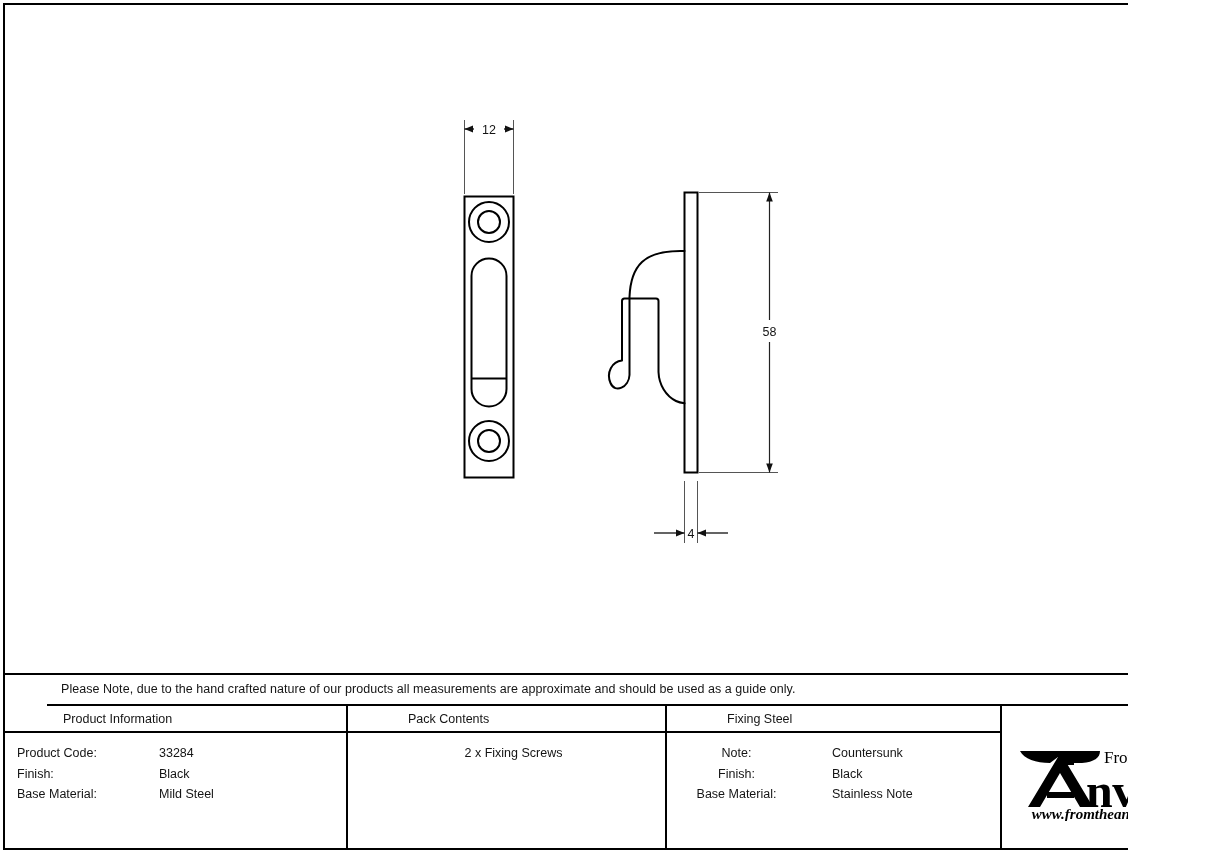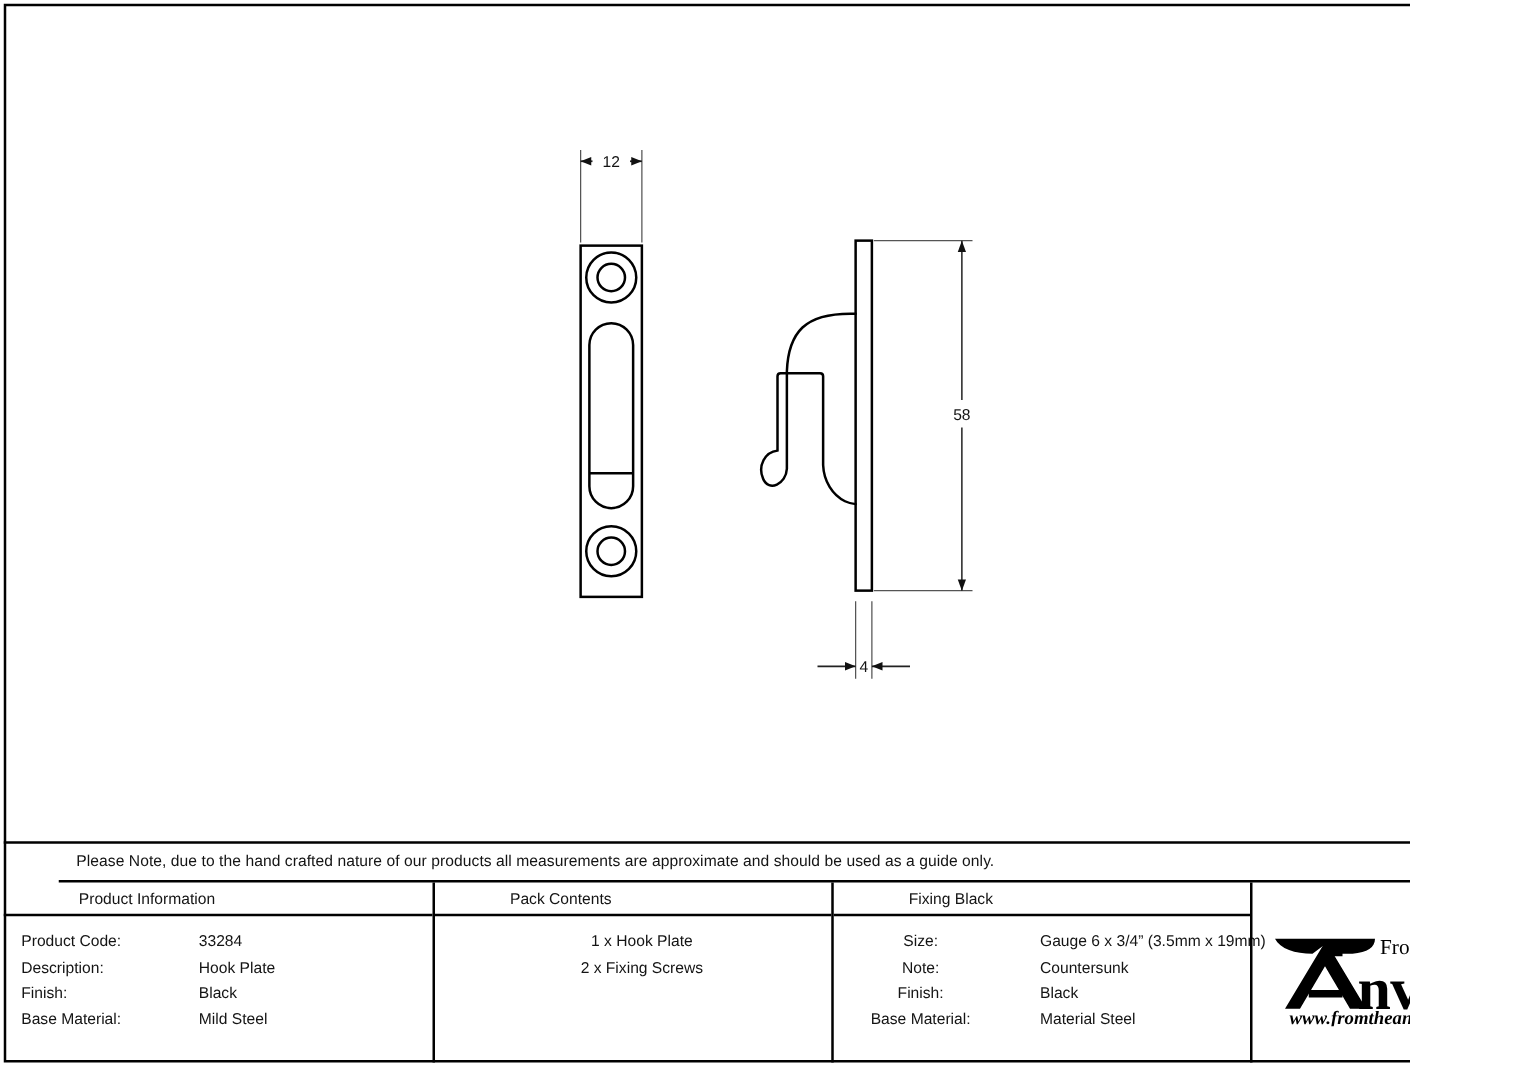--- a/index.html
+++ b/index.html
@@ -245,64 +245,55 @@
       <div class="col panel-product" style="left:0; width:343px;">
         <div class="col-head">
           <span class="col-head-text">Product Information</span>
         </div>
         <div class="col-body">
           <div class="spec-line">
             <span class="spec-label">Product Code:</span>
             <span class="spec-value">33284</span>
           </div>
           <div class="spec-line">
-            <span class="spec-label">Description:</span>
-            <span class="spec-value">Hook Plate</span>
-          </div>
-          <div class="spec-line">
             <span class="spec-label">Finish:</span>
             <span class="spec-value">Black</span>
           </div>
           <div class="spec-line">
             <span class="spec-label">Base Material:</span>
             <span class="spec-value">Mild Steel</span>
           </div>
         </div>
       </div>
 
       <div class="col col-divider" style="left:343px; width:319px;">
         <div class="col-head">
           <span class="col-head-text">Pack Contents</span>
         </div>
         <div class="col-body">
-          <div class="pack-line">1 x Hook Plate</div>
           <div class="pack-line">2 x Fixing Screws</div>
         </div>
       </div>
 
       <div class="col col-divider panel-screws" style="left:662px; width:335px;">
         <div class="col-head">
-          <span class="col-head-text">Fixing Black</span>
+          <span class="col-head-text">Fixing Steel</span>
         </div>
         <div class="col-body">
-          <div class="spec-line">
-            <span class="spec-label">Size:</span>
-            <span class="spec-value">Gauge 6 x 3/4” (3.5mm x 19mm)</span>
-          </div>
           <div class="spec-line">
             <span class="spec-label">Note:</span>
             <span class="spec-value">Countersunk</span>
           </div>
           <div class="spec-line">
             <span class="spec-label">Finish:</span>
             <span class="spec-value">Black</span>
           </div>
           <div class="spec-line">
             <span class="spec-label">Base Material:</span>
-            <span class="spec-value">Material Steel</span>
+            <span class="spec-value">Stainless Note</span>
           </div>
         </div>
       </div>
 
       <div class="logo-cell" style="left:997px; width:211px;">
         <div class="logo-wrap">
           <svg class="logo-svg" width="186" height="86" viewBox="0 0 186 86">
 
             <g>
 

